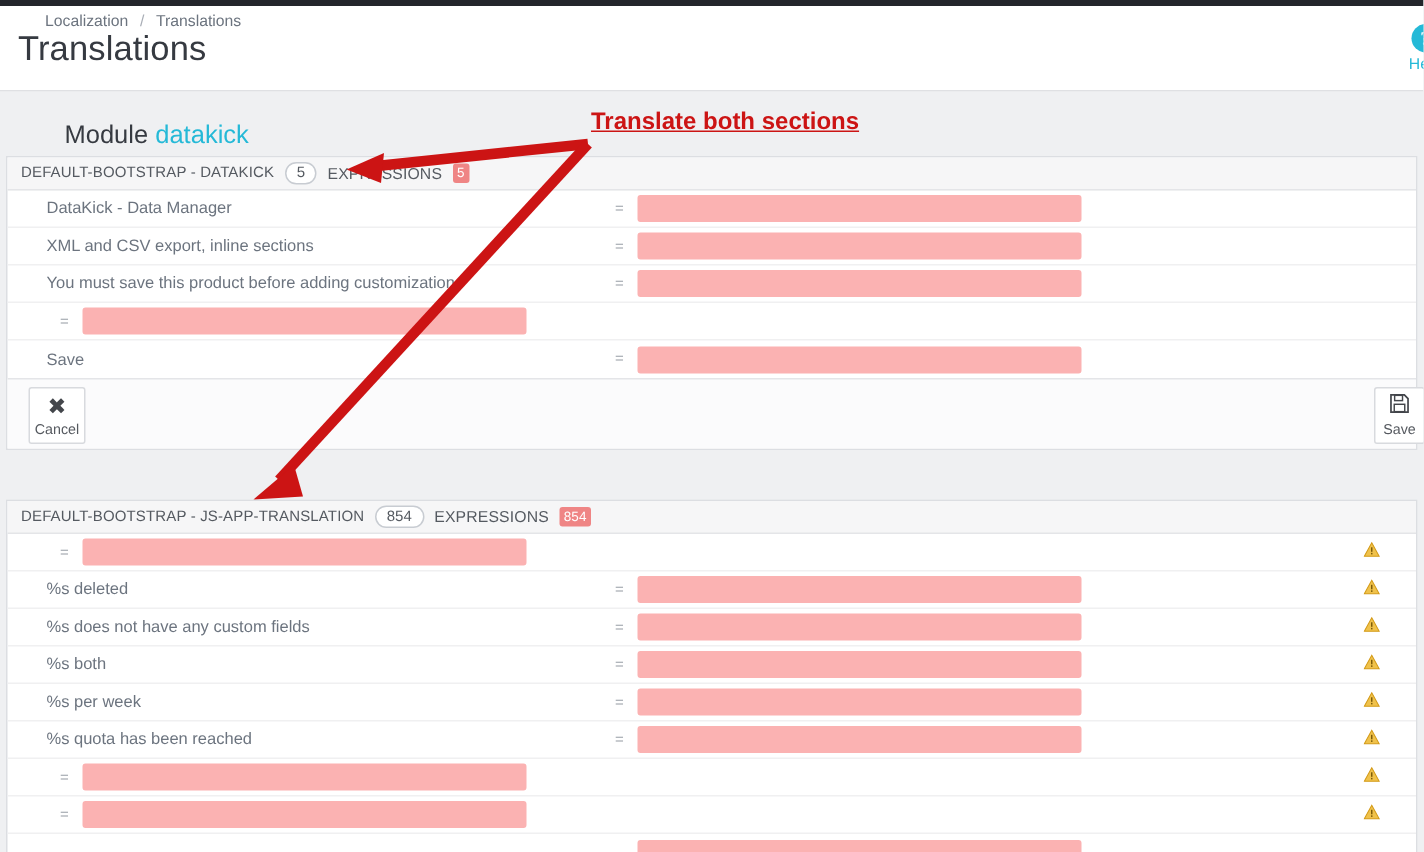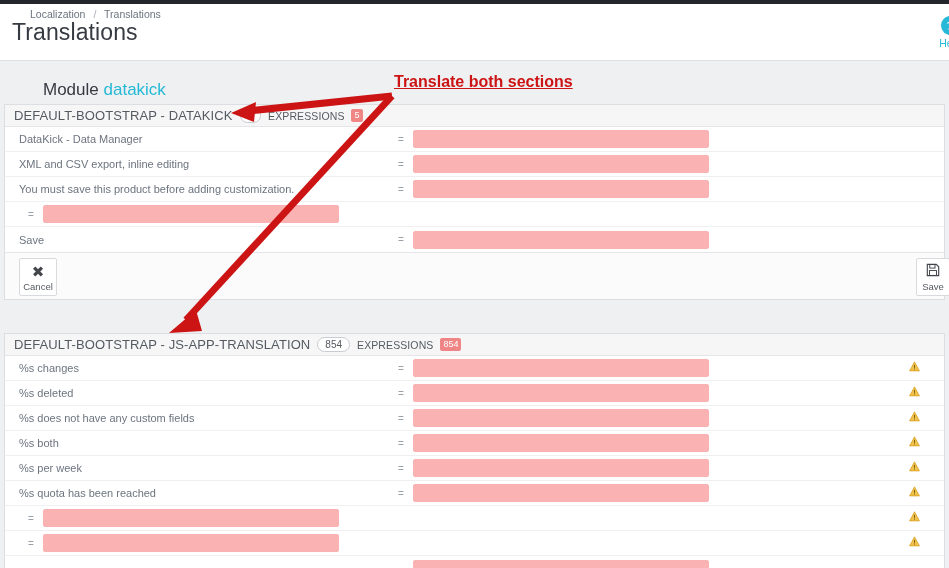--- a/index.html
+++ b/index.html
@@ -117,21 +117,21 @@
   .panel-header {
     height: 22px;
     background: #f6f6f7;
     border-bottom: 1px solid #e4e5e8;
     display: flex;
     align-items: center;
     padding: 0 9px;
     gap: 7px;
   }
   .panel-header-title {
-    font-size: 13px;
+    font-size: 10px;
     color: #555a61;
     letter-spacing: 0.1px;
     white-space: nowrap;
   }
   .pill-badge {
     border: 1px solid #c8ccd2;
     border-radius: 9px;
     background: #ffffff;
     color: #555a61;
     font-size: 10px;
@@ -154,21 +154,21 @@
     border-radius: 2px;
     white-space: nowrap;
   }
 
   
   .trans-row {
     display: flex;
     align-items: center;
     height: 25px;
     border-bottom: 1px solid #f0f0f1;
-    padding-left: 14px;
+    padding-left: 26px;
   }
   .trans-row:last-child { border-bottom: none; }
 
   .source-text {
     width: 370px;
     font-size: 11px;
     color: #6c747f;
     white-space: nowrap;
     overflow: hidden;
   }
@@ -285,21 +285,21 @@
   <div>
 
     <div class="trans-row">
       <div class="source-text">DataKick - Data Manager</div>
       <div class="eq-sign">=</div>
       <input class="trans-input" type="text" value="" style="">
       <div class="warn-cell"></div>
     </div>
 
     <div class="trans-row">
-      <div class="source-text">XML and CSV export, inline editing</div>
+      <div class="source-text">XML and CSV export, inline sections</div>
       <div class="eq-sign">=</div>
       <input class="trans-input" type="text" value="" style="">
       <div class="warn-cell"></div>
     </div>
 
     <div class="trans-row">
       <div class="source-text">You must save this product before adding customization.</div>
       <div class="eq-sign">=</div>
       <input class="trans-input" type="text" value="" style="">
       <div class="warn-cell"></div>
@@ -347,21 +347,20 @@
   <div class="panel-header">
     <span class="panel-header-title">DEFAULT-BOOTSTRAP - JS-APP-TRANSLATION</span>
     <span class="pill-badge">854</span>
     <span class="expr-label">EXPRESSIONS</span>
     <span class="count-badge">854</span>
   </div>
 
   <div>
 
     <div class="trans-row">
-      <div class="source-text">%s changes</div>
       <div class="eq-sign">=</div>
       <input class="trans-input" type="text" value="" style="">
       <div class="warn-cell">
         <span class="warn-icon">
           <svg width="11" height="11" viewBox="0 0 16 16" aria-hidden="true">
             <path d="M8 1.2 15.2 14.4H0.8z" fill="#f0c24b" stroke="#d39a17" stroke-width="1"></path>
             <rect x="7.3" y="5.6" width="1.4" height="4.4" fill="#7a5a08"></rect>
             <rect x="7.3" y="11" width="1.4" height="1.5" fill="#7a5a08"></rect>
           </svg>
         </span>

